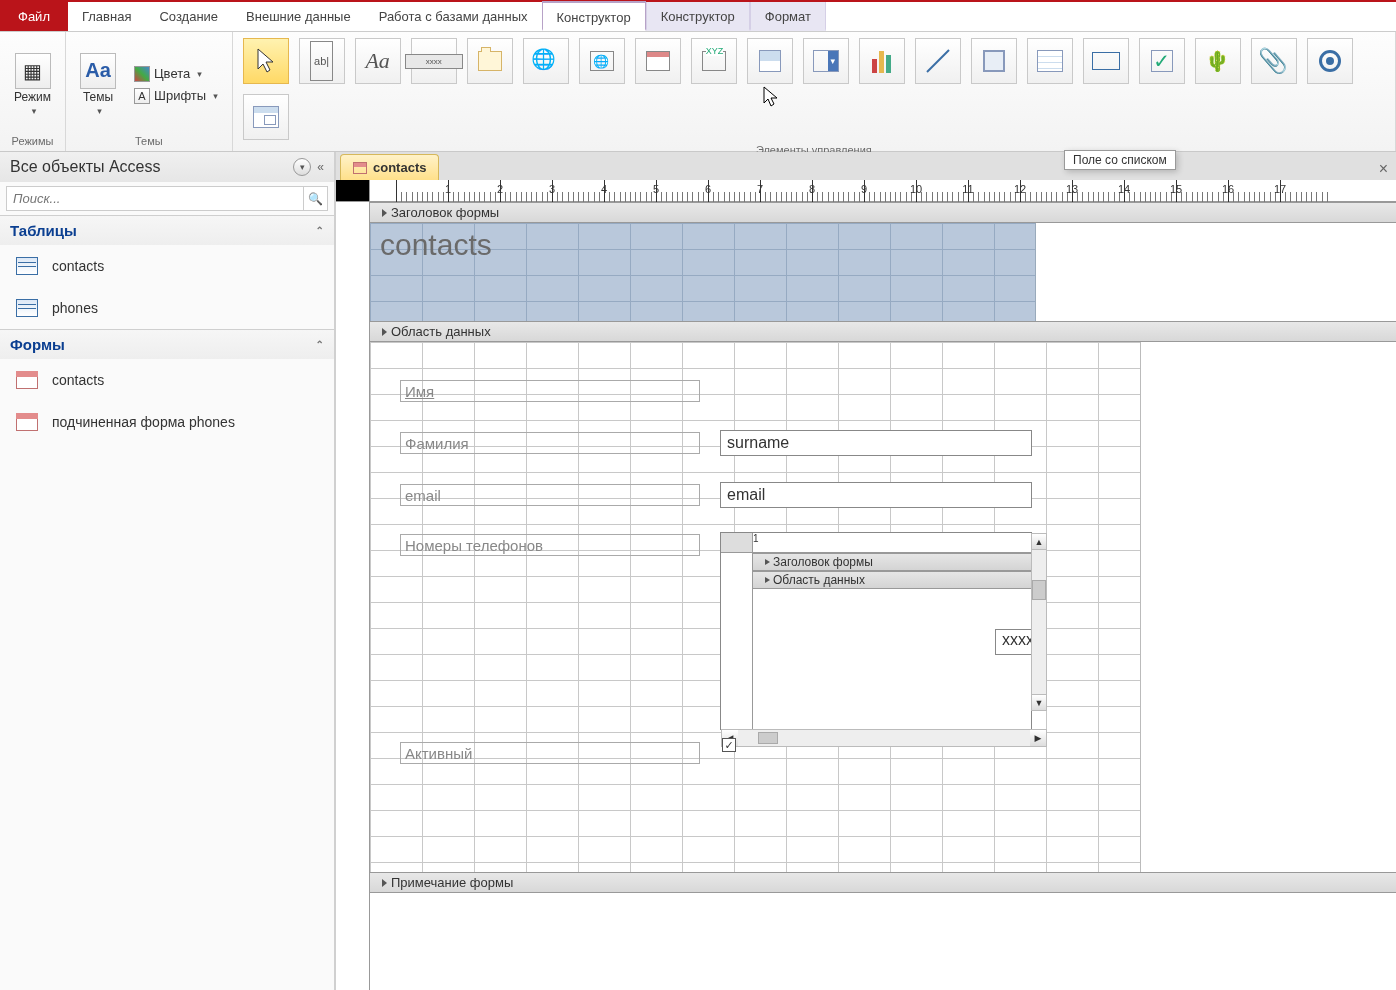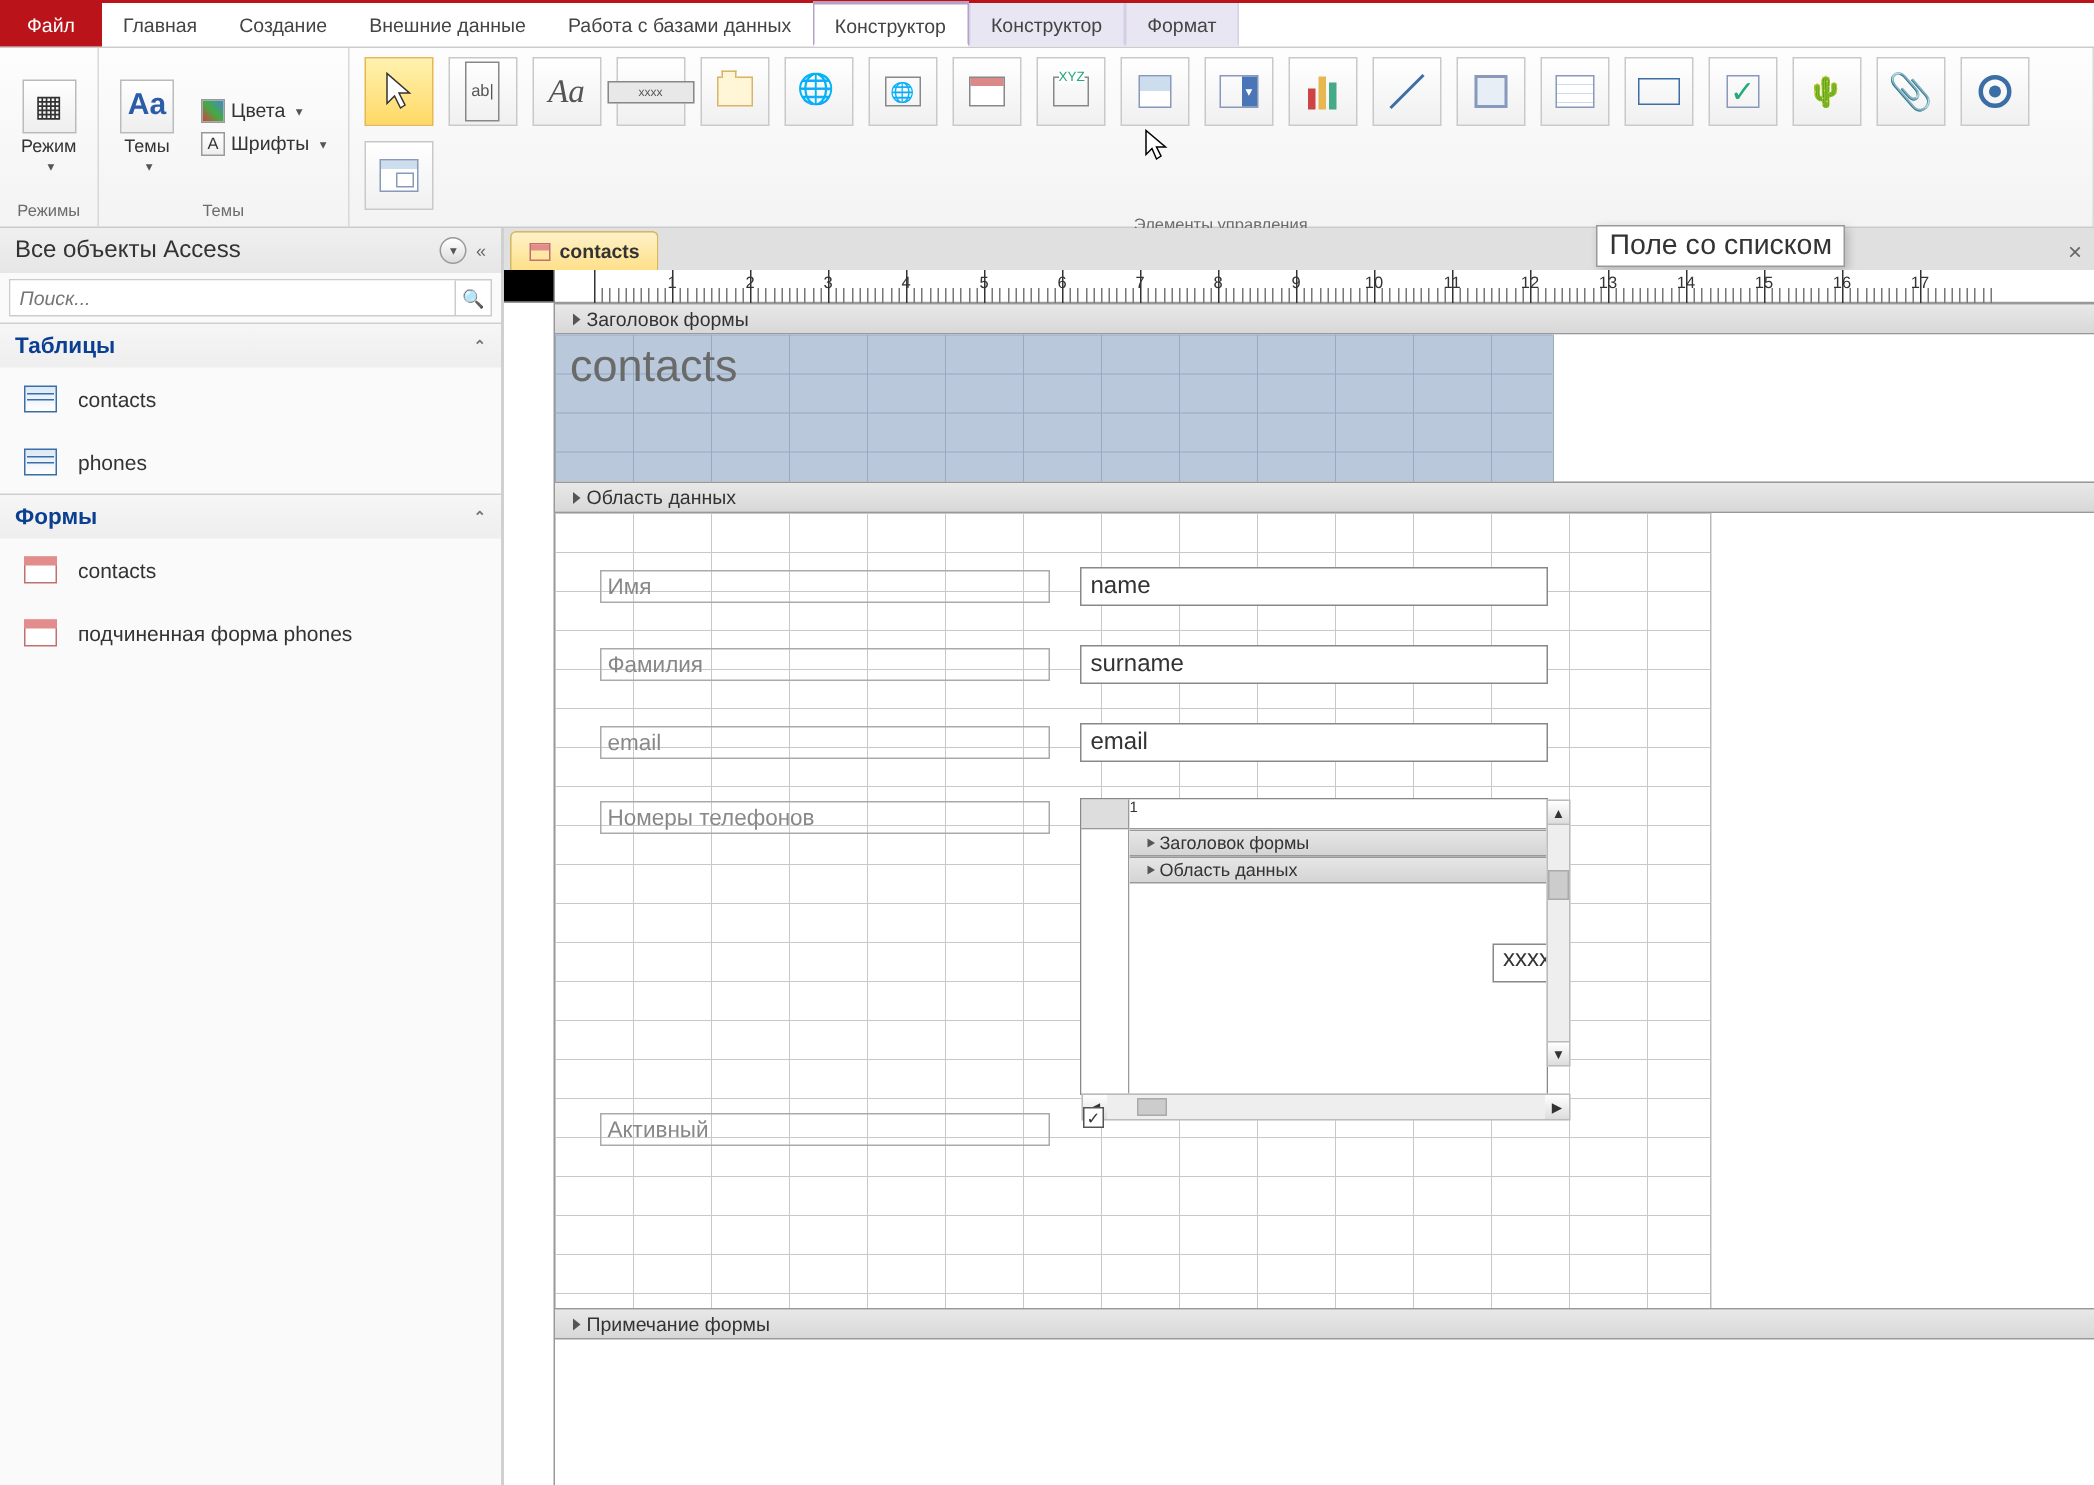--- a/index.html
+++ b/index.html
@@ -50,21 +50,21 @@
   .ticon.fm::after{content:"";position:absolute;left:0;right:0;top:0;height:6px;background:#e38c8c;}
   .nav-item .lbl{font-size:14px;color:#333;}
   
   
   .design { flex:1; display:flex; flex-direction:column; background:#bcbcbc; position:relative;}
   .doc-tabs { display:flex; background:#e0e0e0; height:28px; align-items:flex-end; position:relative;}
   .doc-tab { display:flex; align-items:center; gap:6px; background:linear-gradient(#fff2c8,#ffe08a); border:1px solid #d6b85a; border-bottom:none; border-radius:4px 4px 0 0; padding:4px 12px; margin-left:4px; height:26px;}
   .doc-tab .ic{width:14px;height:12px;border:1px solid #c07070;position:relative;}
   .doc-tab .ic::after{content:"";position:absolute;left:0;right:0;top:0;height:4px;background:#e38c8c;}
   .doc-tab .t{font-weight:600;font-size:13px;}
-  .tooltip { position:absolute; left:728px; top:-2px; background:#fff; border:1px solid #999; padding:2px 8px; font-size:19px; box-shadow:2px 2px 6px rgba(0,0,0,0.2);}
+  .tooltip { position:absolute; left:728px; top:-2px; background:#fff; border:1px solid #999; padding:2px 8px; font-size:12px; box-shadow:2px 2px 6px rgba(0,0,0,0.2);}
   .close-x { margin-left:auto; padding:2px 8px; font-size:16px; color:#666; cursor:pointer;}
   
   .ruler-row { display:flex; height:22px; background:#fff; border-bottom:1px solid #999;}
   .ruler-corner { width:34px; background:#000; border-right:1px solid #999;}
   .hr-ruler { flex:1; position:relative; background:#fff; font-size:10px; color:#333;}
   .hr-ruler .tick{position:absolute;top:0;width:1px;height:22px;background:#333;}
   .hr-ruler .mtick{position:absolute;top:12px;width:1px;height:10px;background:#777;}
   .hr-ruler .num{position:absolute;top:3px;font-size:11px;transform:translateX(-50%);}
   
   .design-body { flex:1; display:flex; overflow:hidden; background:#fff;}
@@ -512,22 +512,21 @@
         <div class="section-bar">Заголовок формы</div>
         <div class="grid-area header-grid" style="position:relative;">
           <div class="form-title">contacts</div>
           <div style="position:absolute;left:665px;top:0;bottom:0;right:0;background:#fff;border-left:1px solid #9ab;"></div>
         </div>
 
         <div class="section-bar">Область данных</div>
         <div class="grid-area detail-grid">
           <div class="grid-stop"></div>
 
-          <div class="lbl-box" style="left:30px;top:38px;width:300px;">Имя</div>
-          <div class="fld-box" style="left:350px;top:36px;width:312px;">name</div>
+          <div class="lbl-box" style="left:30px;top:38px;width:300px;text-decoration:underline;">Имя</div>
 
           <div class="lbl-box" style="left:30px;top:90px;width:300px;">Фамилия</div>
           <div class="fld-box" style="left:350px;top:88px;width:312px;">surname</div>
 
           <div class="lbl-box" style="left:30px;top:142px;width:300px;">email</div>
           <div class="fld-box" style="left:350px;top:140px;width:312px;">email</div>
 
           <div class="lbl-box" style="left:30px;top:192px;width:300px;">Номеры телефонов</div>
 
           <div class="subform">

